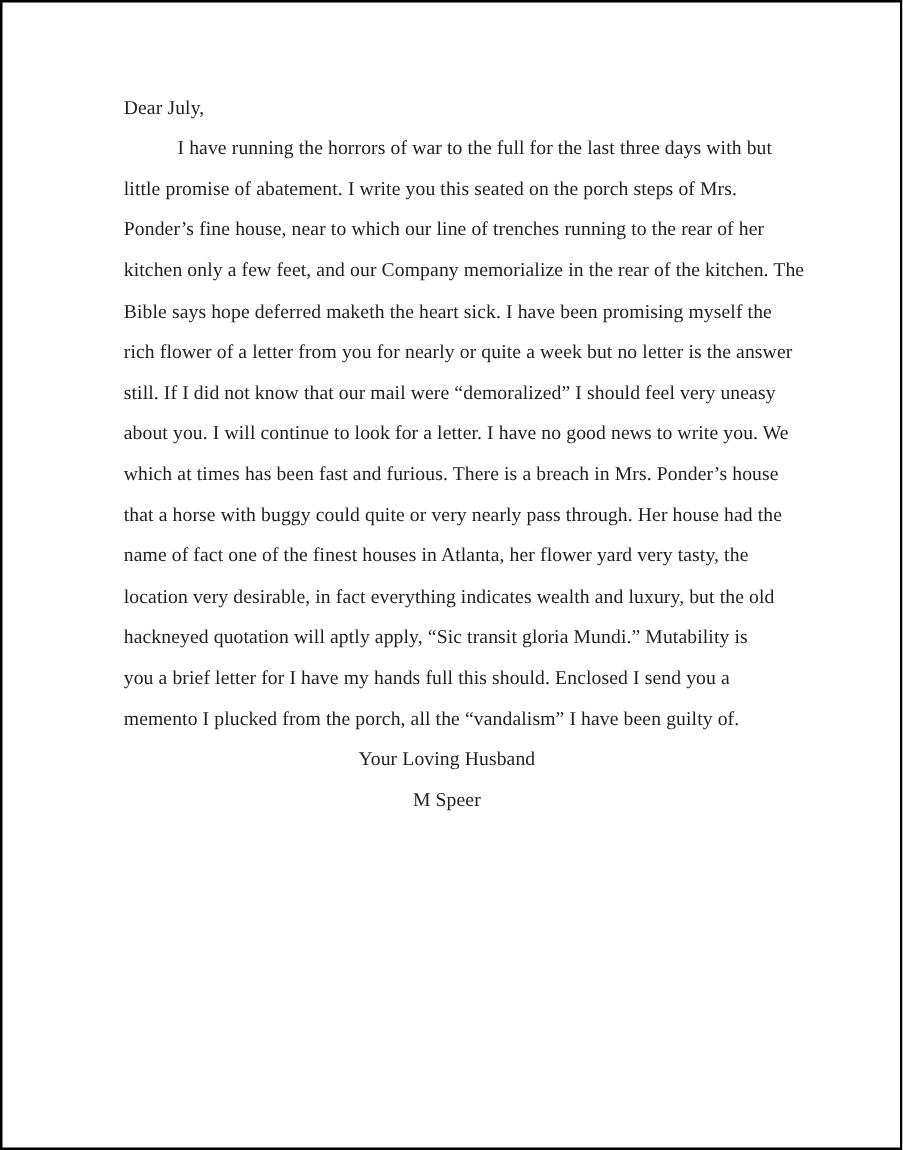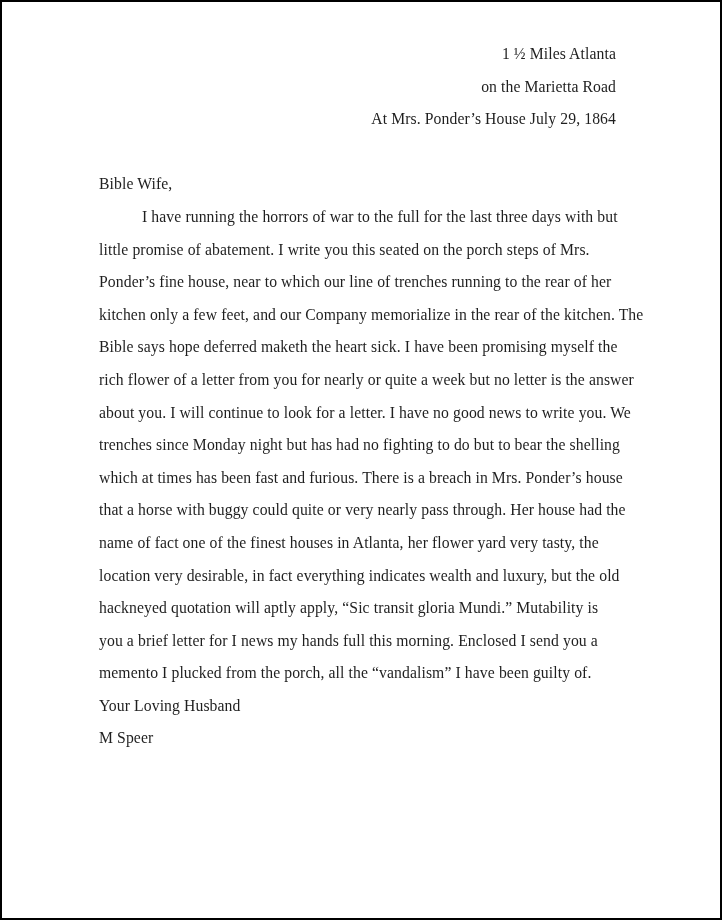--- a/index.html
+++ b/index.html
@@ -21,55 +21,50 @@
     padding: 36px 104px 0 97px;
     font-size: 15.7px;
     line-height: 32.6px;
     letter-spacing: 0.1px;
   }
   .line {
     white-space: nowrap;
     height: 32.6px;
   }
   .header-block { text-align: right; }
-  .closing-block { text-align: left; }
+  .closing-block { text-align: center; }
   .blank-line { height: 32.6px; }
   .body-block .line:first-child { padding-left: 43px; }
 </style>
 </head>
 <body>
 
 <div class="page">
   <div class="letter">
 
-    <div class="header-block">
-        <div class="line">1 ½ Miles Atlanta</div>
-        <div class="line">on the Marietta Road</div>
-        <div class="line">At Mrs. Ponder’s House July 29, 1864</div>
-      </div>
 
     <div class="blank-line"></div>
 
-    <div class="line salutation">Bible Wife,</div>
+    <div class="line salutation">Dear July,</div>
 
     <div class="body-block">
         <div class="line">I have running the horrors of war to the full for the last three days with but</div>
         <div class="line">little promise of abatement. I write you this seated on the porch steps of Mrs.</div>
         <div class="line">Ponder’s fine house, near to which our line of trenches running to the rear of her</div>
         <div class="line">kitchen only a few feet, and our Company memorialize in the rear of the kitchen. The</div>
         <div class="line">Bible says hope deferred maketh the heart sick. I have been promising myself the</div>
         <div class="line">rich flower of a letter from you for nearly or quite a week but no letter is the answer</div>
+        <div class="line">still. If I did not know that our mail were “demoralized” I should feel very uneasy</div>
         <div class="line">about you. I will continue to look for a letter. I have no good news to write you. We</div>
-        <div class="line">trenches since Monday night but has had no fighting to do but to bear the shelling</div>
         <div class="line">which at times has been fast and furious. There is a breach in Mrs. Ponder’s house</div>
         <div class="line">that a horse with buggy could quite or very nearly pass through. Her house had the</div>
         <div class="line">name of fact one of the finest houses in Atlanta, her flower yard very tasty, the</div>
         <div class="line">location very desirable, in fact everything indicates wealth and luxury, but the old</div>
         <div class="line">hackneyed quotation will aptly apply, “Sic transit gloria Mundi.” Mutability is</div>
-        <div class="line">you a brief letter for I news my hands full this morning. Enclosed I send you a</div>
+        <div class="line">you a brief letter for I have my hands full this should. Enclosed I send you a</div>
         <div class="line">memento I plucked from the porch, all the “vandalism” I have been guilty of.</div>
       </div>
 
     <div class="closing-block">
         <div class="line">Your Loving Husband</div>
         <div class="line">M Speer</div>
       </div>
 
   </div>
 </div>

